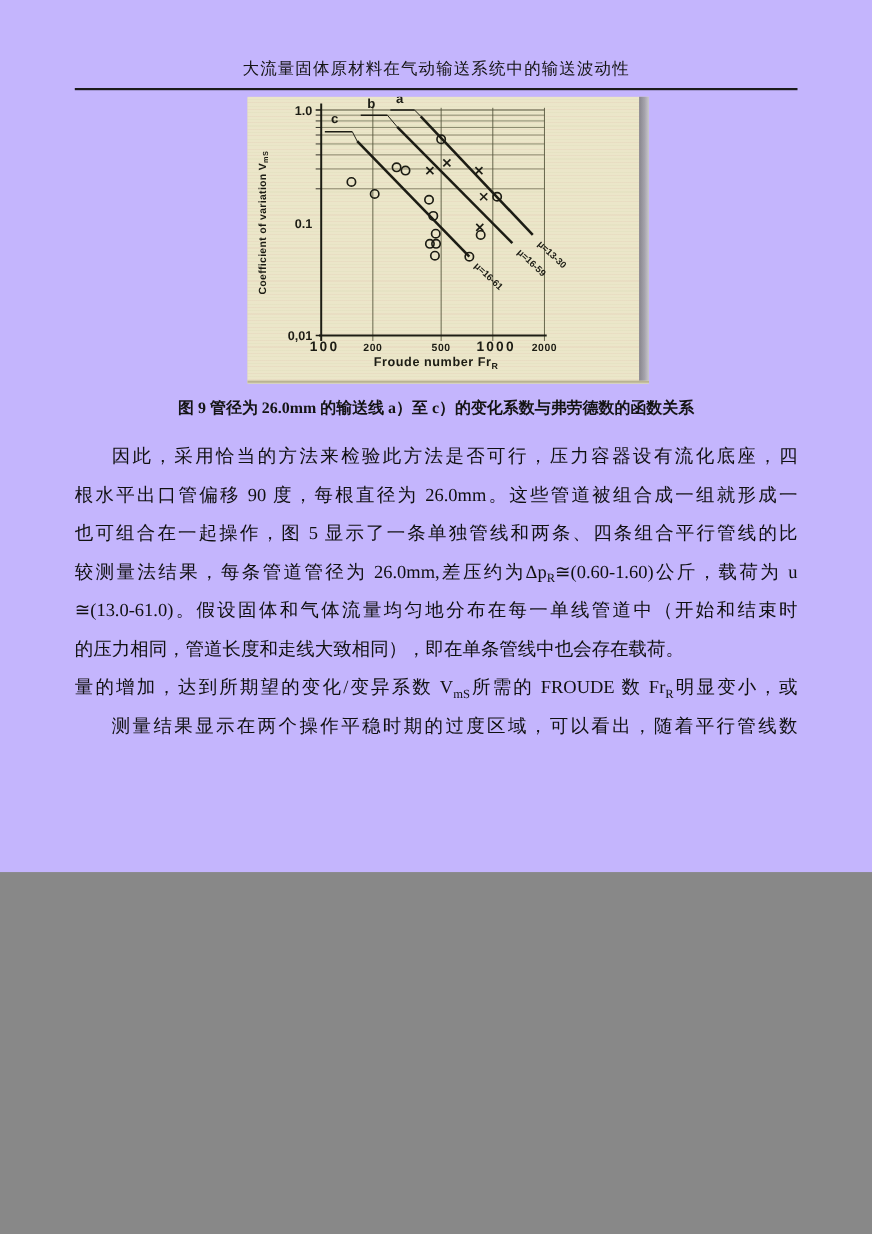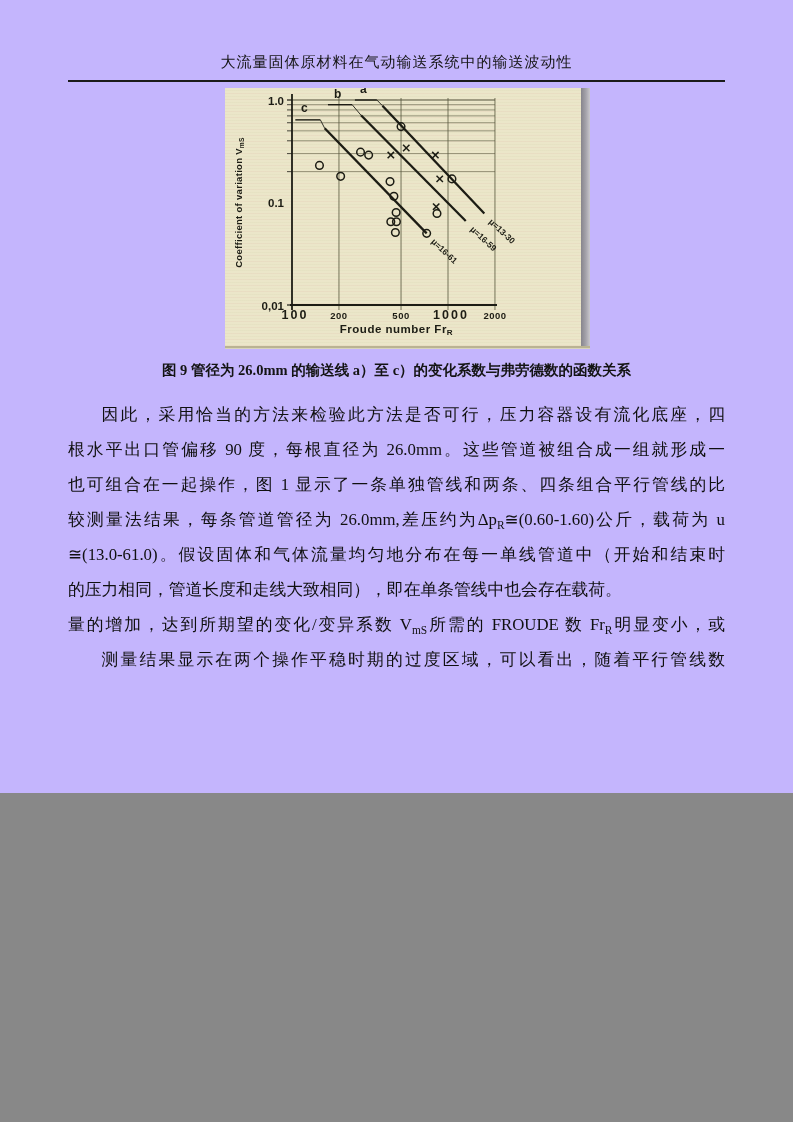--- a/index.html
+++ b/index.html
@@ -168,21 +168,21 @@
       </div>
     <div class="figure-edge"></div>
   </div>
 
   <div class="figure-caption">图 9 管径为 26.0mm 的输送线 a）至 c）的变化系数与弗劳德数的函数关系</div>
 
   <div class="body-text" id="body-text">
       <div>
         <div class="line first">因此，采用恰当的方法来检验此方法是否可行，压力容器设有流化底座，四</div>
         <div class="line">根水平出口管偏移 90 度，每根直径为 26.0mm。这些管道被组合成一组就形成一</div>
-        <div class="line">也可组合在一起操作，图 1 显示了一条单独管线和两条、四条组合平行管线的比</div>
+        <div class="line">也可组合在一起操作，图 5 显示了一条单独管线和两条、四条组合平行管线的比</div>
         <div class="line">较测量法结果，每条管道管径为 26.0mm,差压约为Δp<sub>R</sub>≅(0.60-1.60)公斤，载荷为 u</div>
         <div class="line">≅(13.0-61.0)。假设固体和气体流量均匀地分布在每一单线管道中（开始和结束时</div>
         <div class="line last">的压力相同，管道长度和走线大致相同），即在单条管线中也会存在载荷。</div>
       </div>
       <div>
         <div class="line">量的增加，达到所期望的变化/变异系数 V<sub>mS</sub>所需的 FROUDE 数 Fr<sub>R</sub>明显变小，或</div>
         <div class="line first">测量结果显示在两个操作平稳时期的过度区域，可以看出，随着平行管线数</div>
       </div>
     </div>
 

